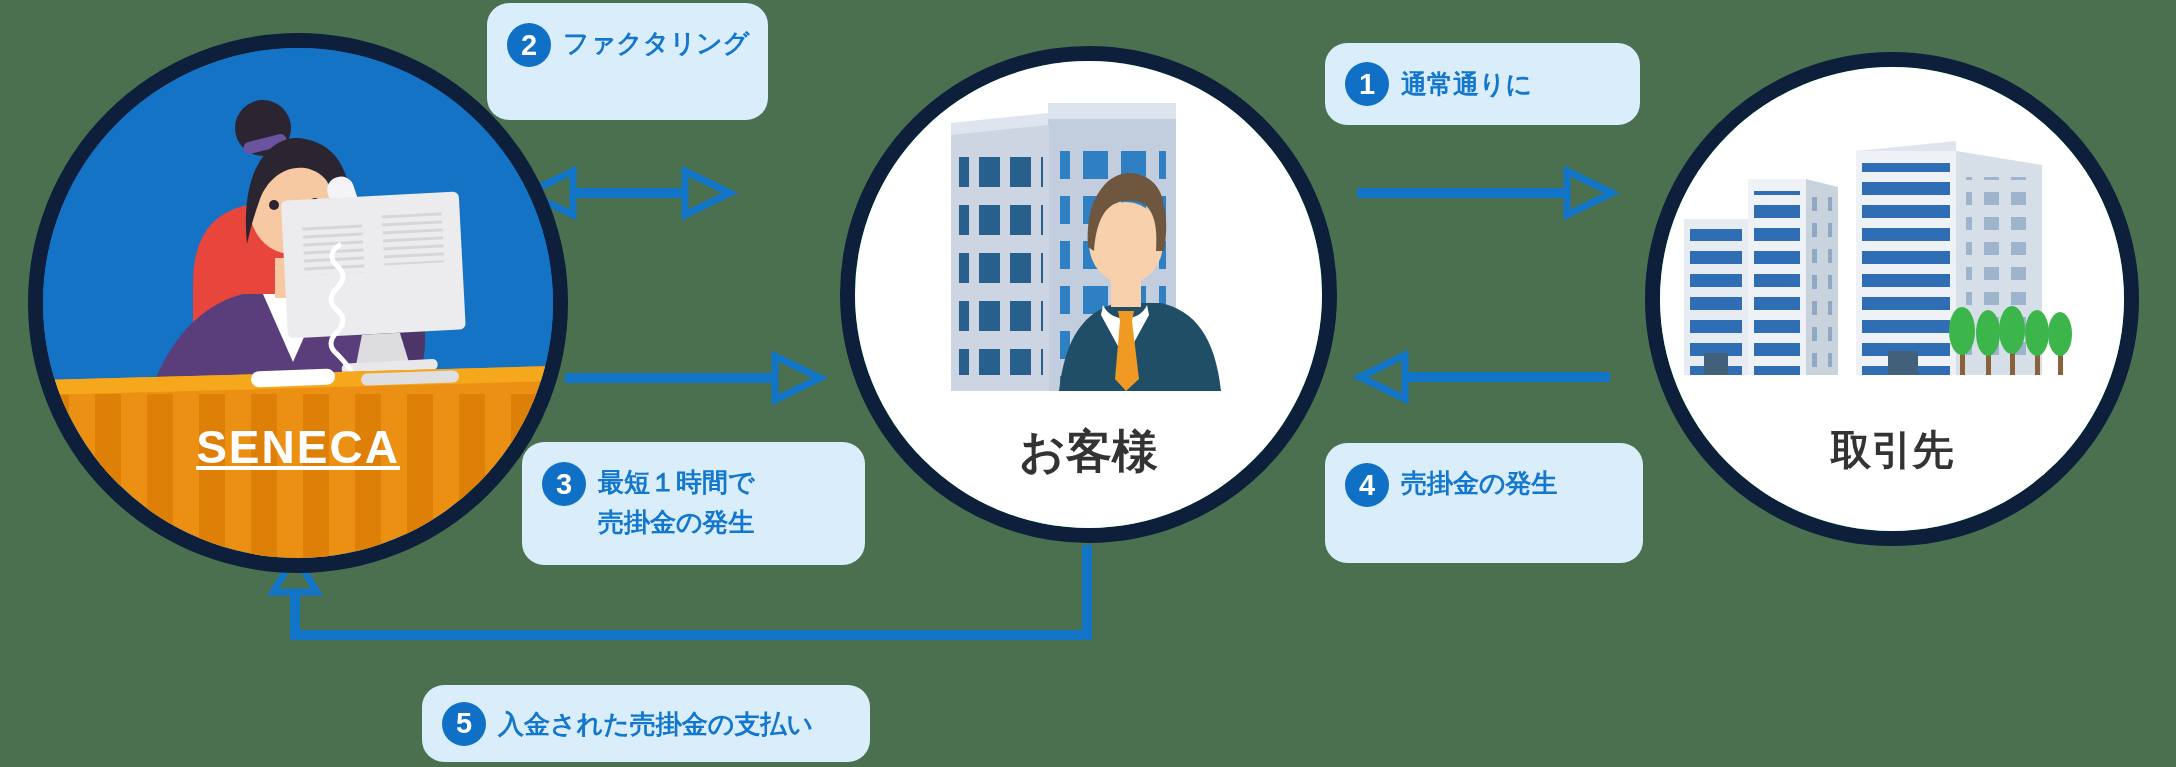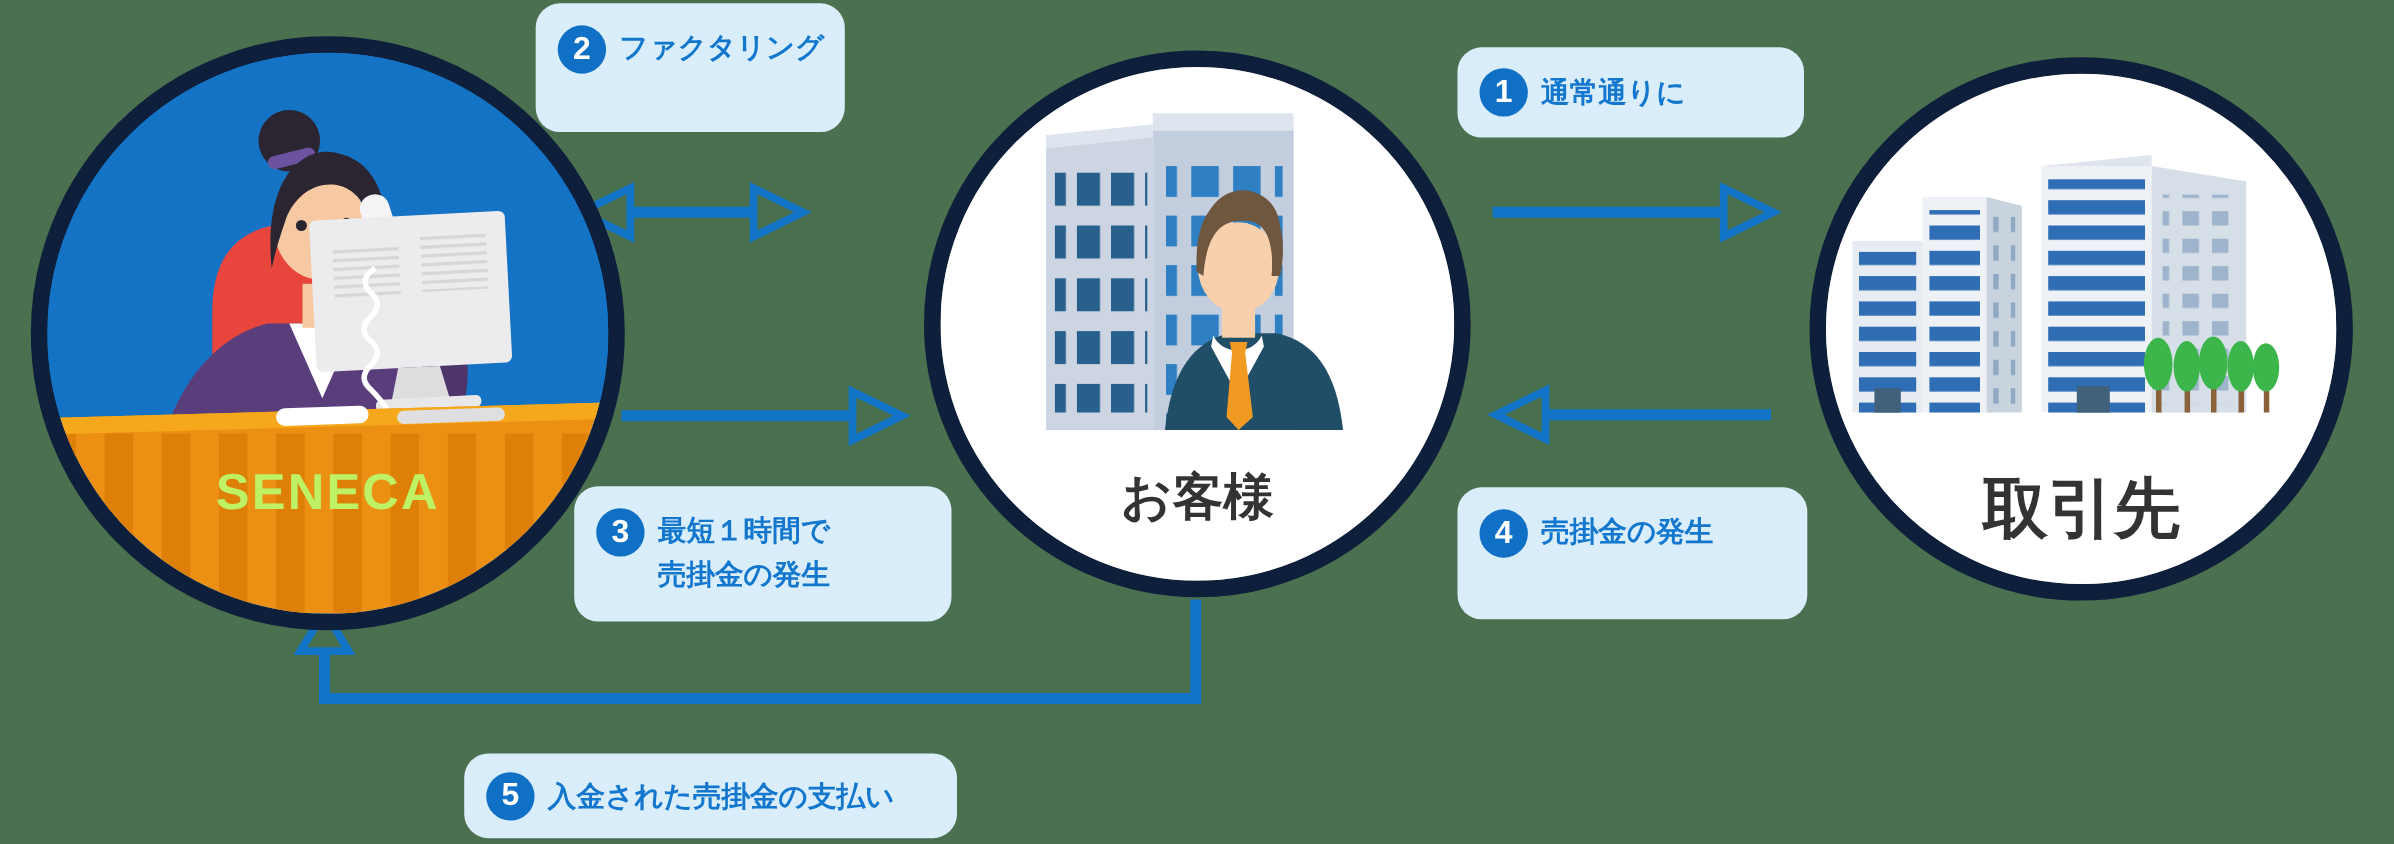--- a/index.html
+++ b/index.html
@@ -5,32 +5,32 @@
   html,body{margin:0;padding:0;background:#4a7050;}
   .canvas{
     position:relative;width:2176px;height:767px;background:#4a7050;
     overflow:hidden;font-family:"Liberation Sans",sans-serif;
   }
   .arrows{position:absolute;left:0;top:0;}
   .arrows .shaft{stroke:#1174c7;stroke-width:10;fill:none;}
   .arrows .head{stroke:#1174c7;stroke-width:7;fill:none;stroke-linejoin:miter;}
   .circle{
     position:absolute;border-radius:50%;border:15px solid #0d1f3a;
-    overflow:hidden;background:#a3a3a3;
+    overflow:hidden;background:#22c55e;
   }
   .circle svg{position:absolute;left:0;top:0;display:block;}
   .circle-seneca{left:28px;top:33px;width:510px;height:510px;background:#1573c5;}
   .circle-customer{left:840px;top:46px;width:467px;height:467px;}
   .circle-partner{left:1645px;top:52px;width:464px;height:464px;}
   .entity-label{
     position:absolute;left:0;width:100%;text-align:center;font-weight:bold;
   }
-  .label-seneca{top:372px;font-size:46px;color:#bef264;letter-spacing:2px;}
+  .label-seneca{top:372px;font-size:46px;color:#ffffff;letter-spacing:2px;text-decoration:underline;}
   .label-customer{top:360px;font-size:46px;color:#333333;}
-  .label-partner{top:356px;font-size:60px;color:#333333;}
+  .label-partner{top:356px;font-size:41px;color:#333333;}
   .step-box{
     position:absolute;background:#d9edfb;border-radius:22px;
     display:flex;align-items:flex-start;padding:20px;box-sizing:border-box;
   }
   .step-box.one-line{align-items:center;padding-top:0;padding-bottom:0;}
   .badge{
     flex:0 0 44px;width:44px;height:44px;border-radius:50%;background:#0f70c5;
     color:#fff;display:flex;align-items:center;justify-content:center;
     font-size:29px;font-weight:bold;
   }

